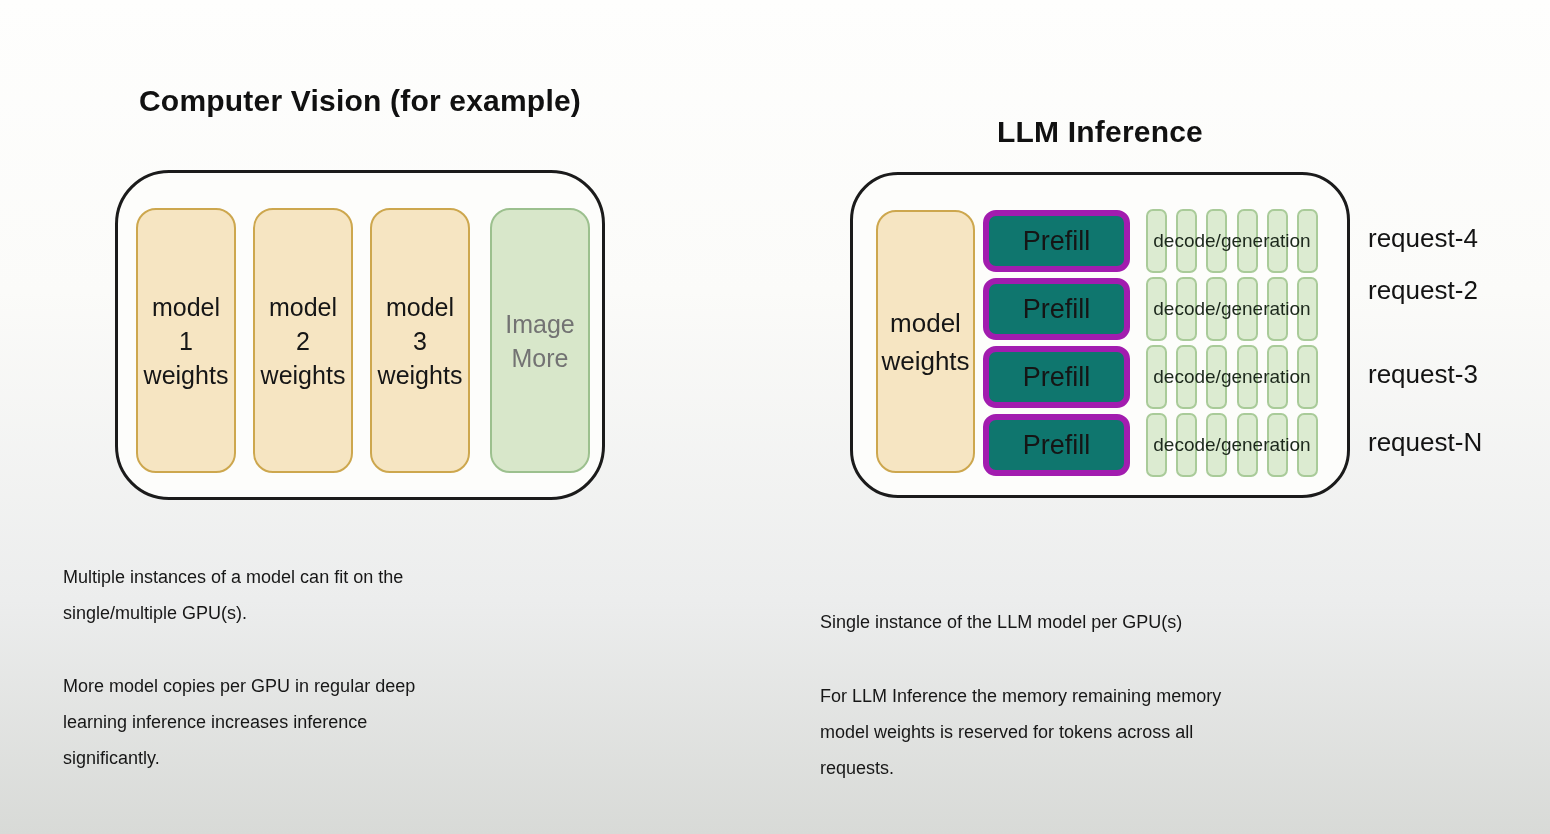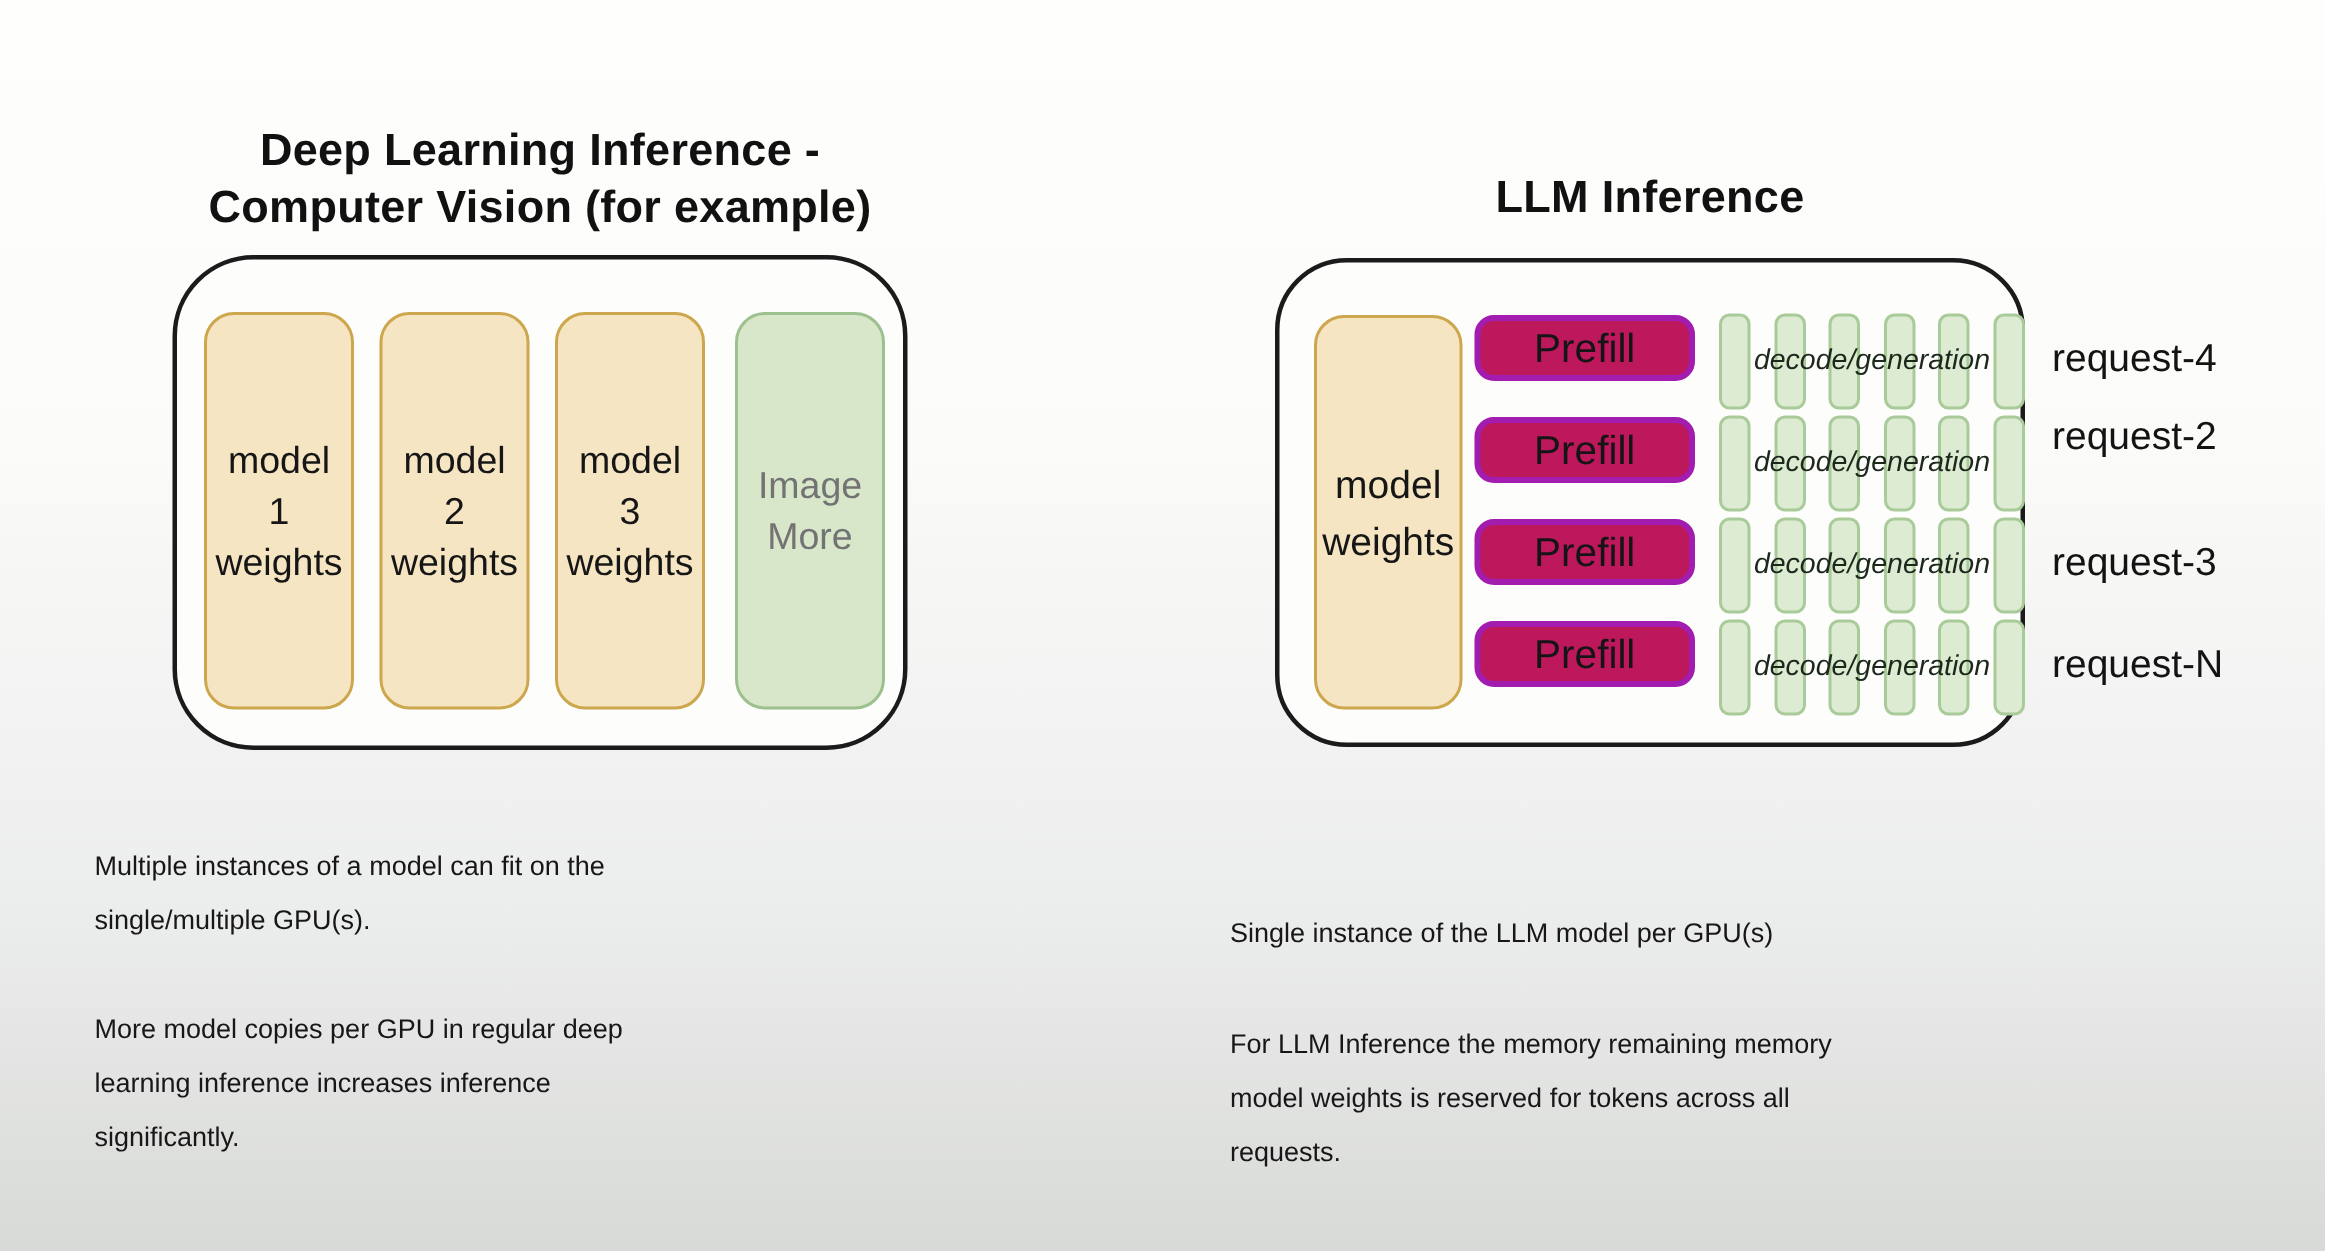--- a/index.html
+++ b/index.html
@@ -33,28 +33,28 @@
     text-align: center; font-size: 25px; line-height: 34px;
   }
   .tan      { background: #f6e5c2; border: 2px solid #cda74e; }
   .greenbig { background: #d8e7ca; border: 2px solid #9cc08e; color: #737373; }
 
   .left-gpu .vbox { top: 35px; width: 100px; height: 265px; }
 
   .mw { left: 23px; top: 35px; width: 99px; height: 263px; font-size: 26px; line-height: 38px; }
 
   .prefill {
-    position: absolute; left: 130px; width: 147px; height: 44px; box-sizing: border-box;
-    background: #be185d; border: 4px solid #a21caf; border-radius: 13px;
+    position: absolute; left: 130px; width: 147px; height: 62px; box-sizing: border-box;
+    background: #0f766e; border: 6px solid #a21caf; border-radius: 13px;
     display: flex; align-items: center; justify-content: center;
     font-size: 27px; color: #151515;
   }
   .tokens {
-    position: absolute; left: 293px; width: 204px; height: 64px;
-    display: flex; justify-content: space-between; font-style: italic;
+    position: absolute; left: 293px; width: 172px; height: 64px;
+    display: flex; justify-content: space-between;
   }
   .token {
     width: 21px; height: 100%; box-sizing: border-box;
     background: #dcebd1; border: 2px solid #a9cb99; border-radius: 7px;
   }
   .tokens-label {
     position: absolute; left: 0; top: 0; width: 100%; height: 100%;
     display: flex; align-items: center; justify-content: center;
     font-size: 19px; color: #1c281c; white-space: nowrap;
   }
@@ -68,21 +68,20 @@
   }
   .lc { left: 63px; }
   .rc { left: 820px; margin-top: 45px; }
 </style>
 </head>
 <body>
 
 <div class="stage">
 
   <div class="title left-title">
-    <div>Deep Learning Inference -</div>
     <div>Computer Vision (for example)</div>
   </div>
 
   <div class="gpu left-gpu">
     <div class="vbox tan" style="left:18px">
       <span>model</span>
       <span>1</span>
       <span>weights</span>
     </div>
     <div class="vbox tan" style="left:135px">

